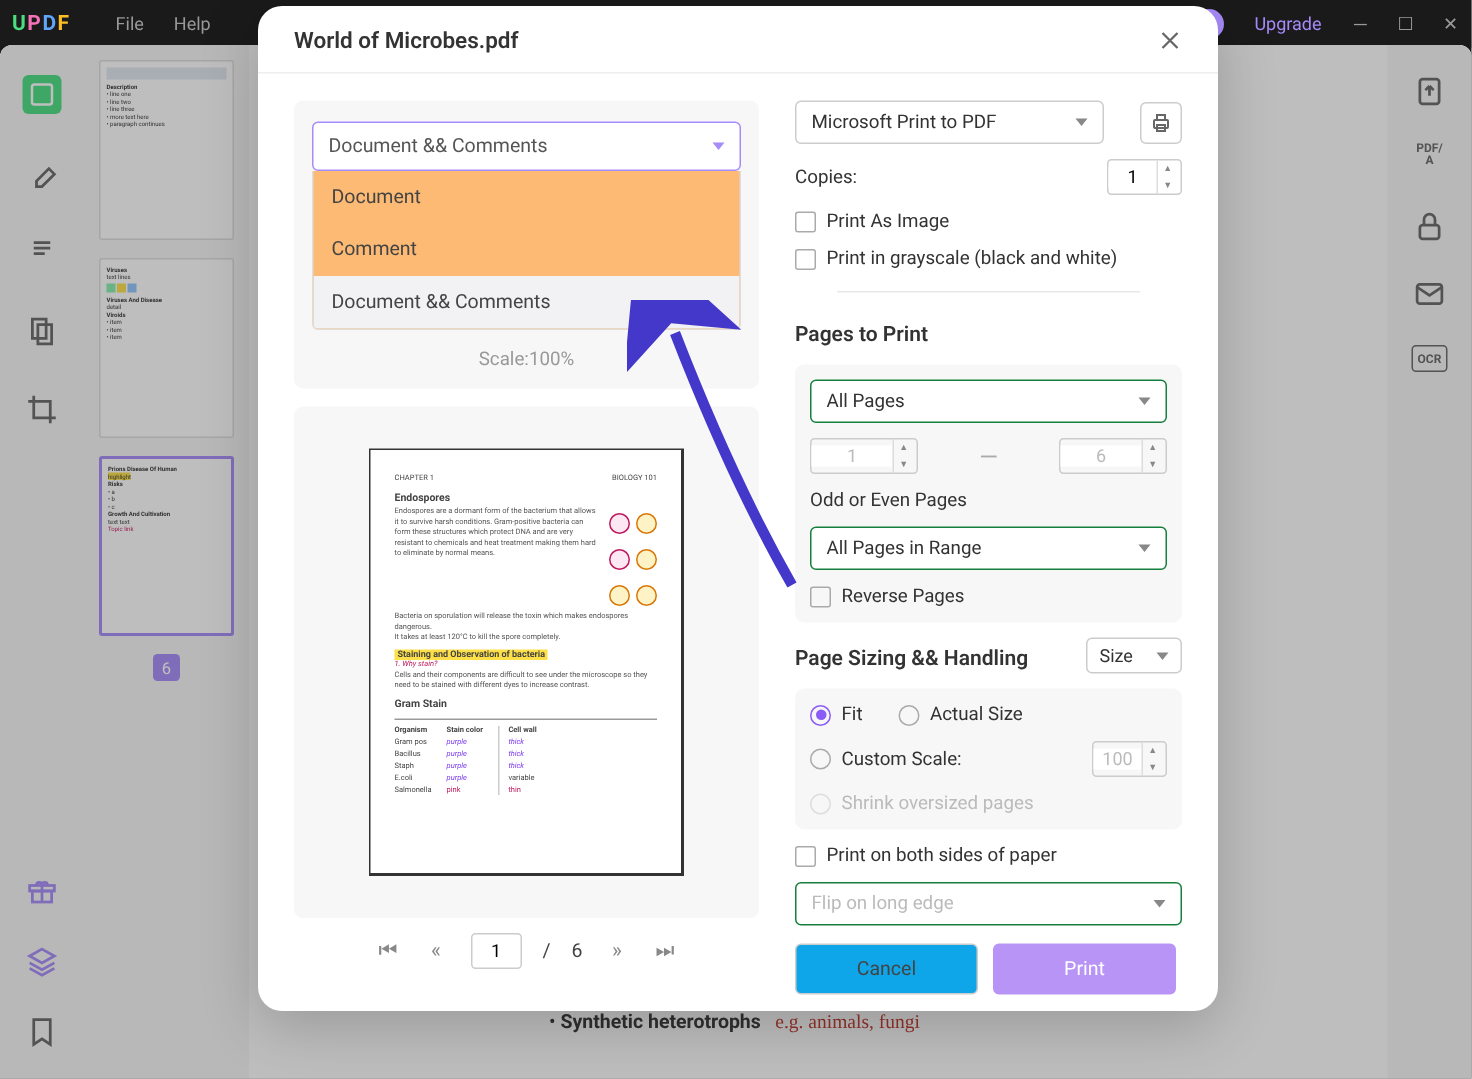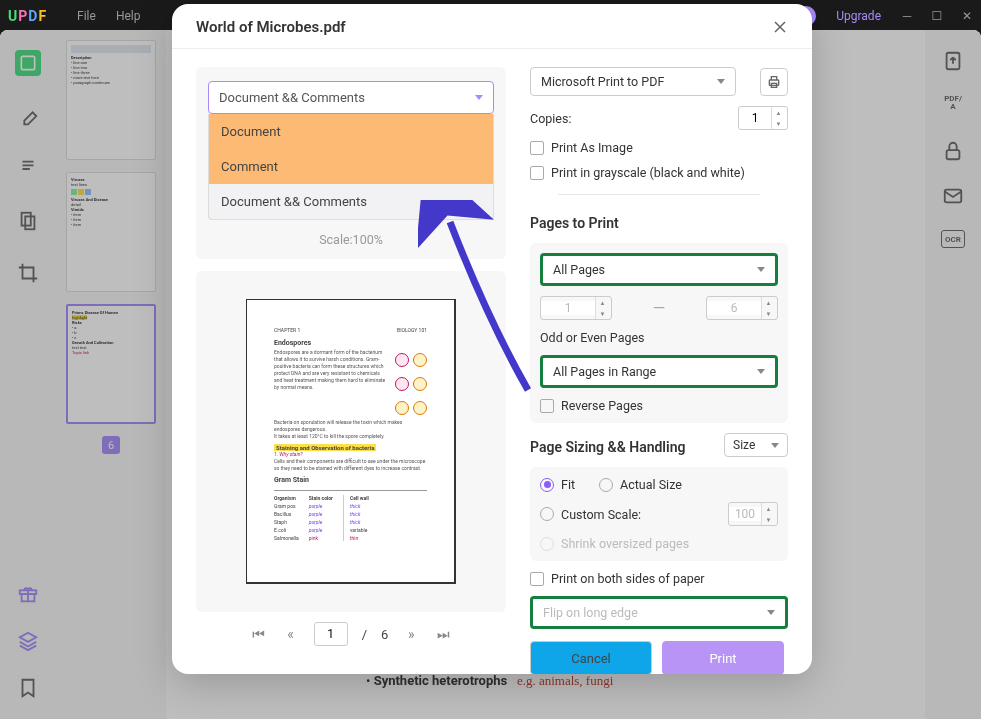--- a/index.html
+++ b/index.html
@@ -50,21 +50,21 @@
 
 .combopanel { background: #f7f7f8; border-radius: 6px; padding: 14px 12px 12px; display: flex; flex-direction: column; }
 .combo-selected { border: 1.5px solid #a78bfa; border-radius: 4px; padding: 8px 10px; background: white; display: flex; align-items: center; justify-content: space-between; font-size: 13px; color: #555; cursor: pointer; }
 .caret-down { width: 0; height: 0; border-left: 4px solid transparent; border-right: 4px solid transparent; border-top: 5px solid #a78bfa; }
 .combo-options { border: 1px solid #ddd; border-top: none; border-radius: 0 0 4px 4px; background: #fdba74; overflow: hidden; }
 .combo-opt { padding: 10px 12px; font-size: 13px; color: #444; cursor: pointer; }
 .combo-opt.highlight { background: #f2f2f4; }
 .scale-label { text-align: center; font-size: 12.5px; color: #999; margin-top: 12px; }
 
 .preview-box { background: #f7f7f8; border-radius: 6px; padding: 16px; margin-top: 12px; display: flex; align-items: center; justify-content: center; flex: 1; }
-.preview-page { width: 210px; height: 285px; background: white; border: 1px solid #333; border-right-width: 2px; border-bottom-width: 2px; padding: 27px; font-size: 6px; color: #444; overflow: hidden; }
+.preview-page { width: 210px; height: 285px; background: white; border: 1px solid #333; border-right-width: 2px; border-bottom-width: 2px; padding: 16px; font-size: 6px; color: #444; overflow: hidden; }
 .preview-page .ph-row { display:flex; justify-content:space-between; font-size:5px; margin-bottom:6px; }
 .preview-page .sec { font-size:7px; font-weight:bold; margin:4px 0 2px; }
 .preview-page .bodytxt { font-size:5px; line-height:1.4; color:#555; }
 .preview-page .dia { display:flex; gap:4px; margin:4px 0; }
 .preview-page .cell { width:14px; height:14px; border-radius:50%; border:1px solid #d97706; background:#fef3c7; }
 .preview-page .cell.p { border-color:#be185d; background:#fce7f3; }
 .preview-page .hl { background:#fde047; padding:0 2px; font-weight:bold; font-size:6px; }
 .preview-page .tbl { display:flex; gap:10px; margin-top:6px; border-top:1px solid #999; padding-top:4px; }
 .preview-page .tcol { display:flex; flex-direction:column; gap:2px; font-size:5px; }
 .preview-page .purple { color:#7c3aed; font-style:italic; }
@@ -84,21 +84,21 @@
 .spinbox { width: 50px; height: 24px; border: 1px solid #ccc; border-radius: 3px; display: flex; align-items: center; position: relative; margin-left: auto; }
 .spinbox input { border: none; width: 32px; text-align: center; font-size: 12px; outline: none; }
 .spin-arrows { width: 14px; display: flex; flex-direction: column; border-left: 1px solid #ddd; height: 100%; }
 .spin-up, .spin-down { flex: 1; display: flex; align-items: center; justify-content: center; font-size: 6px; color: #888; cursor: pointer; }
 
 .chk { display: flex; align-items: center; gap: 7px; cursor: pointer; }
 .chkbox { width: 14px; height: 14px; border: 1px solid #aaa; border-radius: 2px; }
 
 .section-title { font-size: 14px; font-weight: 600; color: #333; margin-top: 6px; margin-bottom: 2px; }
 .subsection { background: #f7f7f8; border-radius: 6px; padding: 10px; display: flex; flex-direction: column; gap: 10px; }
-.select { border: 3px solid #15803d; border-radius: 4px; padding: 6px 10px; display: flex; align-items: center; justify-content: space-between; font-size: 12.5px; cursor: pointer; background: white; }
+.select { border: 1px solid #15803d; border-radius: 4px; padding: 6px 10px; display: flex; align-items: center; justify-content: space-between; font-size: 12.5px; cursor: pointer; background: white; }
 .range-row { display: flex; align-items: center; gap: 10px; }
 .range-input { width: 72px; height: 24px; border: 1px solid #ccc; border-radius: 3px; display: flex; align-items: center; position: relative; }
 .range-input input { border: none; width: 54px; text-align: center; font-size: 12px; outline: none; color: #bbb; }
 .dash { color: #aaa; font-size: 16px; flex: 1; text-align: center; }
 
 .radio { display: flex; align-items: center; gap: 7px; cursor: pointer; }
 .radio-outer { width: 14px; height: 14px; border: 1.5px solid #aaa; border-radius: 50%; display: flex; align-items: center; justify-content: center; }
 .radio.selected .radio-outer { border-color: #8b5cf6; }
 .radio-inner { width: 7px; height: 7px; background: #8b5cf6; border-radius: 50%; }
 .radio.disabled { color: #bbb; cursor: default; }

